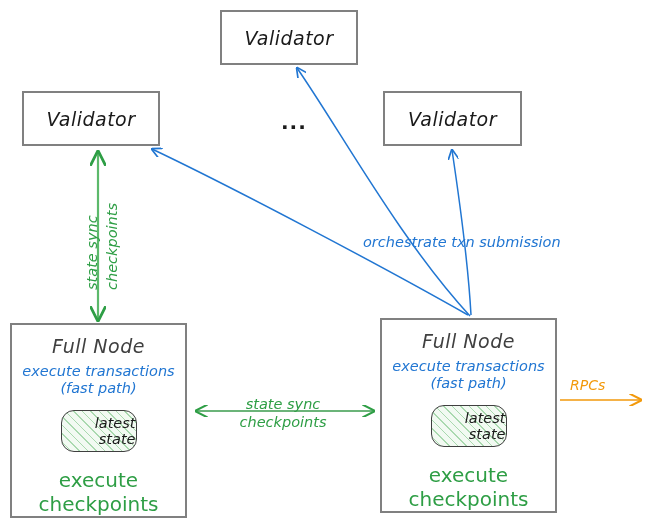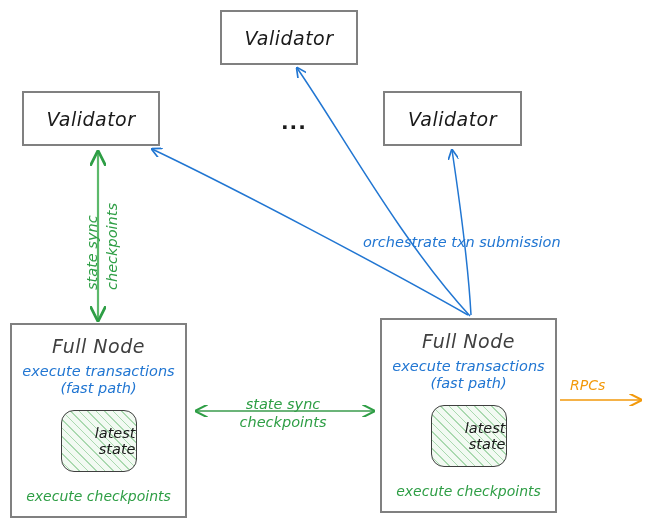--- a/index.html
+++ b/index.html
@@ -62,24 +62,23 @@
   .fn-blue {
     font-family: "DejaVu Sans", sans-serif;
     font-size: 14.5px;
     color: #2176d2;
     text-align: center;
     line-height: 1.15;
     font-style: italic;
   }
   .fn-green {
     font-family: "DejaVu Sans", sans-serif;
-    font-size: 14px;
+    font-size: 20px;
     color: #2e9e45;
     text-align: center;
-    font-style: italic;
   }
   .state-box {
     position: relative;
     box-sizing: border-box;
     width: 76px;
     height: 62px;
     margin-top: 14px;
     border: 1.6px solid #3f3f3f;
     border-radius: 13px;
     background-color: #f2faf2;

